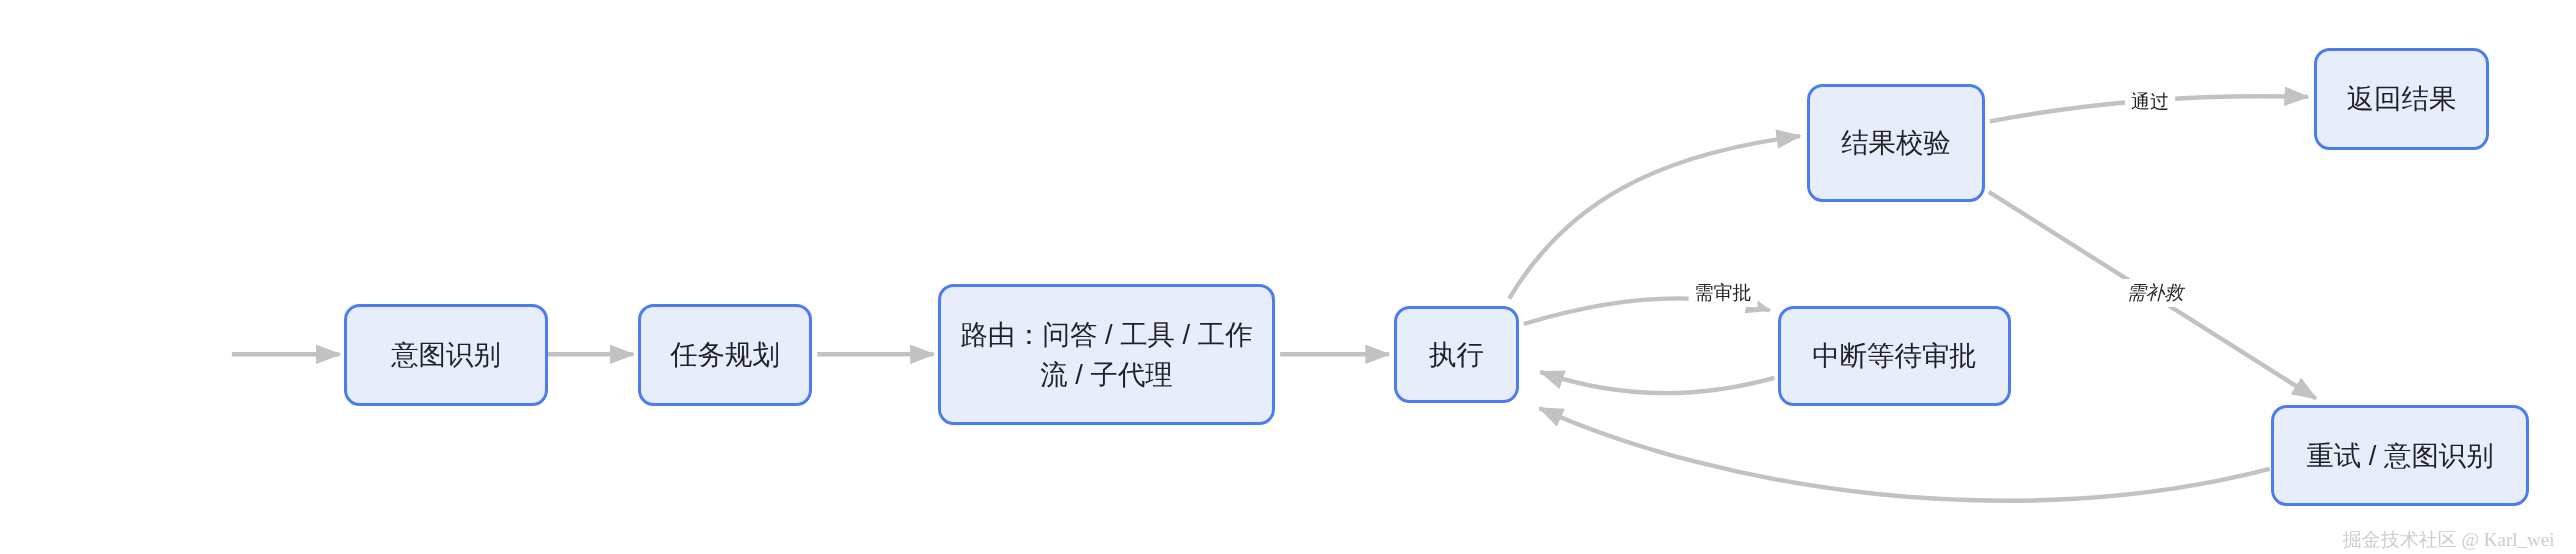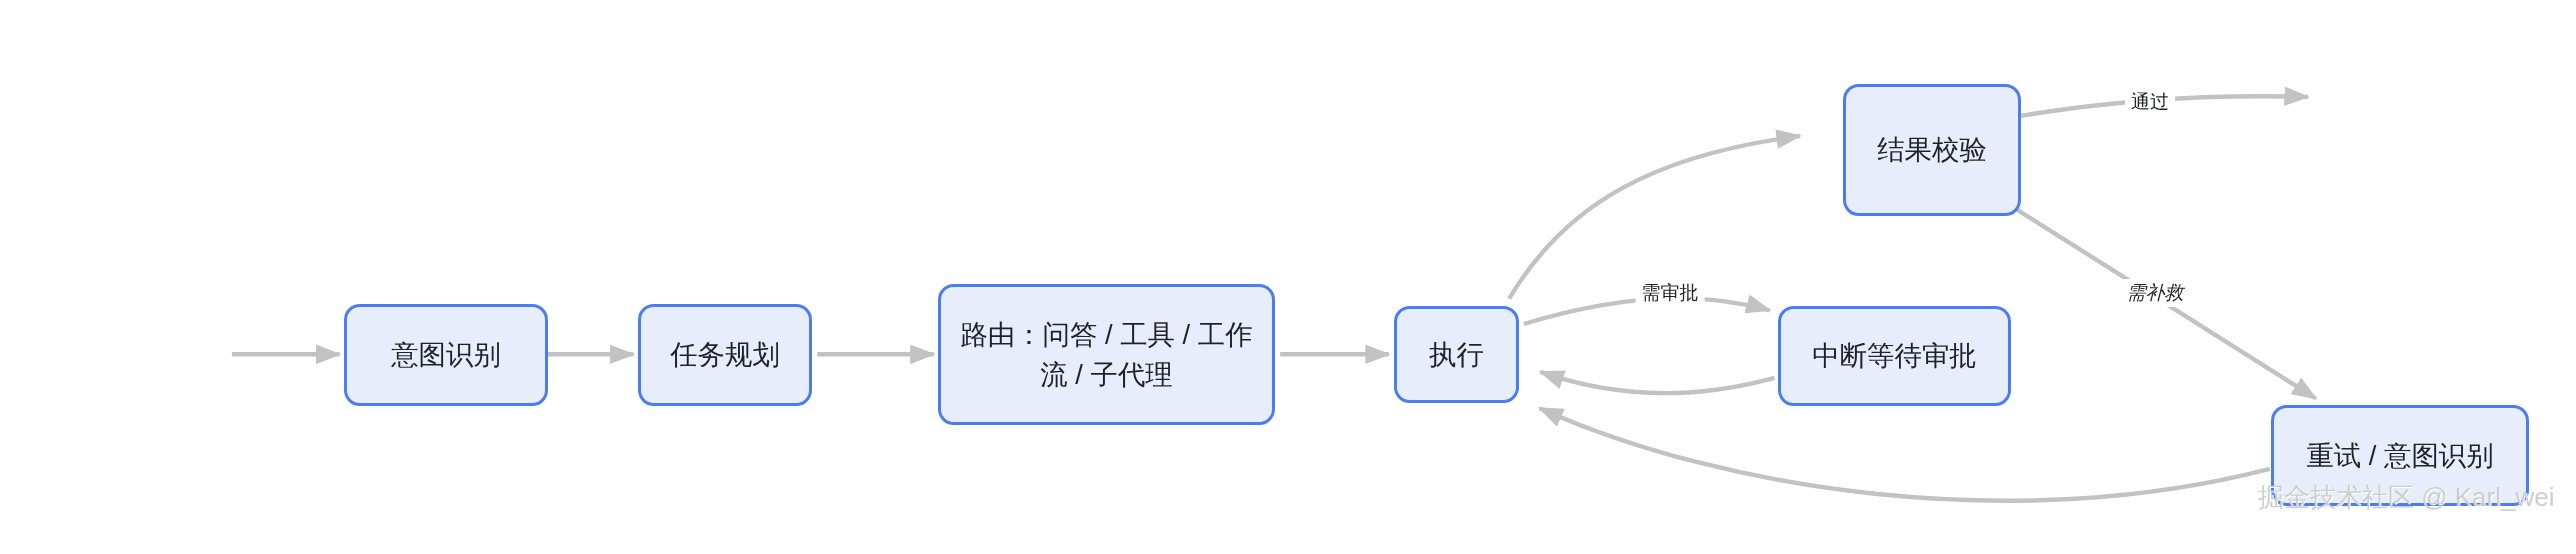--- a/index.html
+++ b/index.html
@@ -28,33 +28,34 @@
     position:absolute;
     transform:translate(-50%,-50%);
     background:#ffffff;
     color:var(--label-text,#1F2127);
     font-size:19px;
     padding:1px 5.9px;
     white-space:nowrap;
   }
   .watermark{
     position:absolute;
-    right:21.5px;top:480px;
-    font-size:26px;
+    right:21.5px;top:527px;
+    font-size:19px;
     color:var(--watermark,#CDCDCD);
     text-shadow:1px 1px 0 rgba(255,255,255,0.9);
     white-space:nowrap;
+    font-family:Liberation Serif, serif;
   }
   
   #n-user-goal            {left:49px;  top:304px; width:177px; height:102px;}
   #n-intent-recognition   {left:344px; top:304px; width:204px; height:102px;}
   #n-task-planning        {left:638px; top:304px; width:174px; height:102px;}
   #n-router               {left:938px; top:284px; width:337px; height:141px;}
   #n-execute              {left:1394px;top:306px; width:125px; height:97px;}
-  #n-result-validation    {left:1807px;top:84px;  width:178px; height:132px;margin-left:36px;}
+  #n-result-validation    {left:1807px;top:84px;  width:178px; height:118px;}
   #n-return-result        {left:2314px;top:48px;  width:175px; height:102px;}
   #n-interrupt-wait       {left:1778px;top:306px; width:233px; height:100px;}
   #n-retry-rewrite        {left:2271px;top:405px; width:258px; height:101px;}
   .edge{stroke:var(--arrow,#C2C2C5);stroke-width:4.5;fill:none;}
 </style>
 </head>
 <body>
 
 <div id="canvas" style="--bg: #FFFFFF; --node-fill: #E8EDFB; --node-border: #4C7DF0; --node-text: #1F2127; --arrow: #C2C2C5; --label-text: #1F2127; --watermark: #CDCDCD;">
 
@@ -74,22 +75,23 @@
     <path class="edge" d="M 1812,386 Q 1688,420 1573,380" marker-end="url(#ah)" style="stroke: rgb(194, 194, 197);"></path>
     <path class="edge" d="M 2031,196 L 2365,407" marker-end="url(#ah)" style="stroke: rgb(194, 194, 197);"></path>
     <path class="edge" d="M 2318,479 C 2060,546 1762,502 1572,417" marker-end="url(#ah)" style="stroke: rgb(194, 194, 197);"></path>
   </svg>
 
   <div class="node" id="n-intent-recognition">意图识别</div>
   <div class="node" id="n-task-planning">任务规划</div>
   <div class="node" id="n-router">路由：问答 / 工具 / 工作流 / 子代理</div>
   <div class="node" id="n-execute">执行</div>
   <div class="node" id="n-result-validation">结果校验</div>
+  <div class="node" id="n-return-result">返回结果</div>
   <div class="node" id="n-interrupt-wait">中断等待审批</div>
   <div class="node" id="n-retry-rewrite">重试 / 意图识别</div>
 
   <div class="edge-label" style="left:2150px;top:102px;">通过</div>
-  <div class="edge-label" style="left:1670px;top:293px;">需审批</div>
+  <div class="edge-label" style="left:1723px;top:293px;">需审批</div>
   <div class="edge-label" style="left:2155px;top:293px;font-style:italic;">需补救</div>
 
   <div class="watermark">掘金技术社区 @ Karl_wei</div>
 </div>
 
 
 </body></html>

